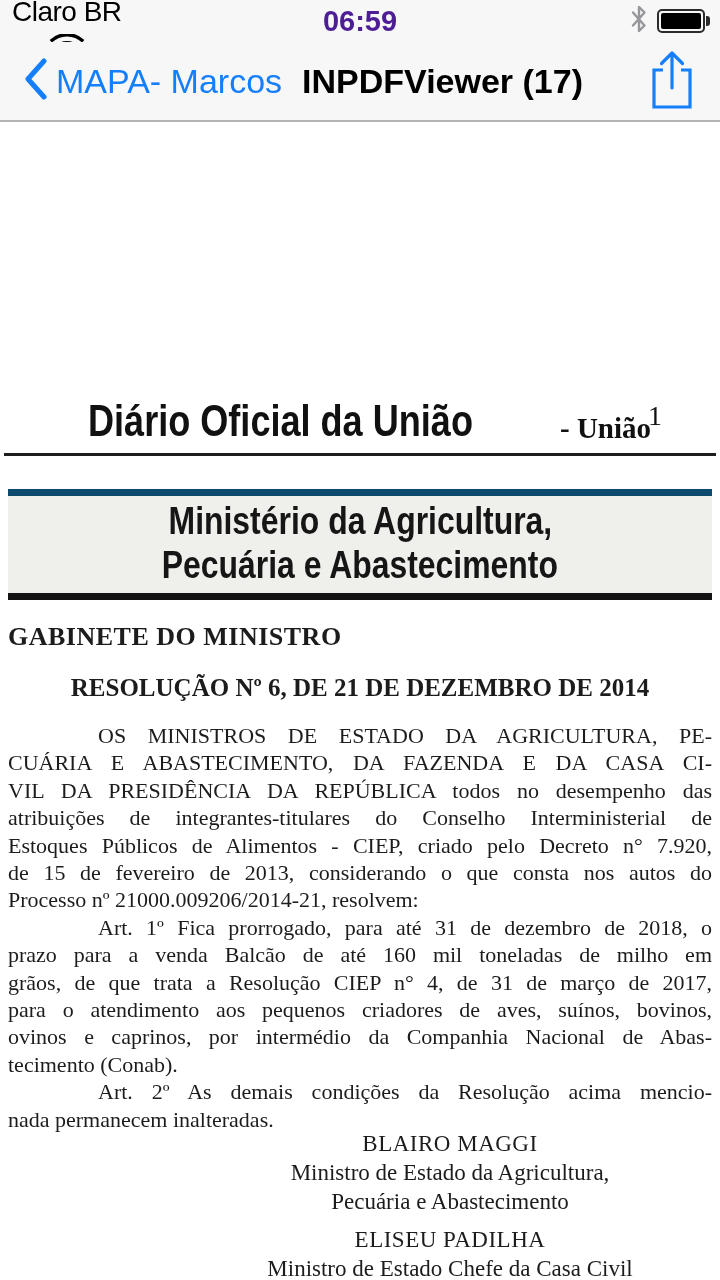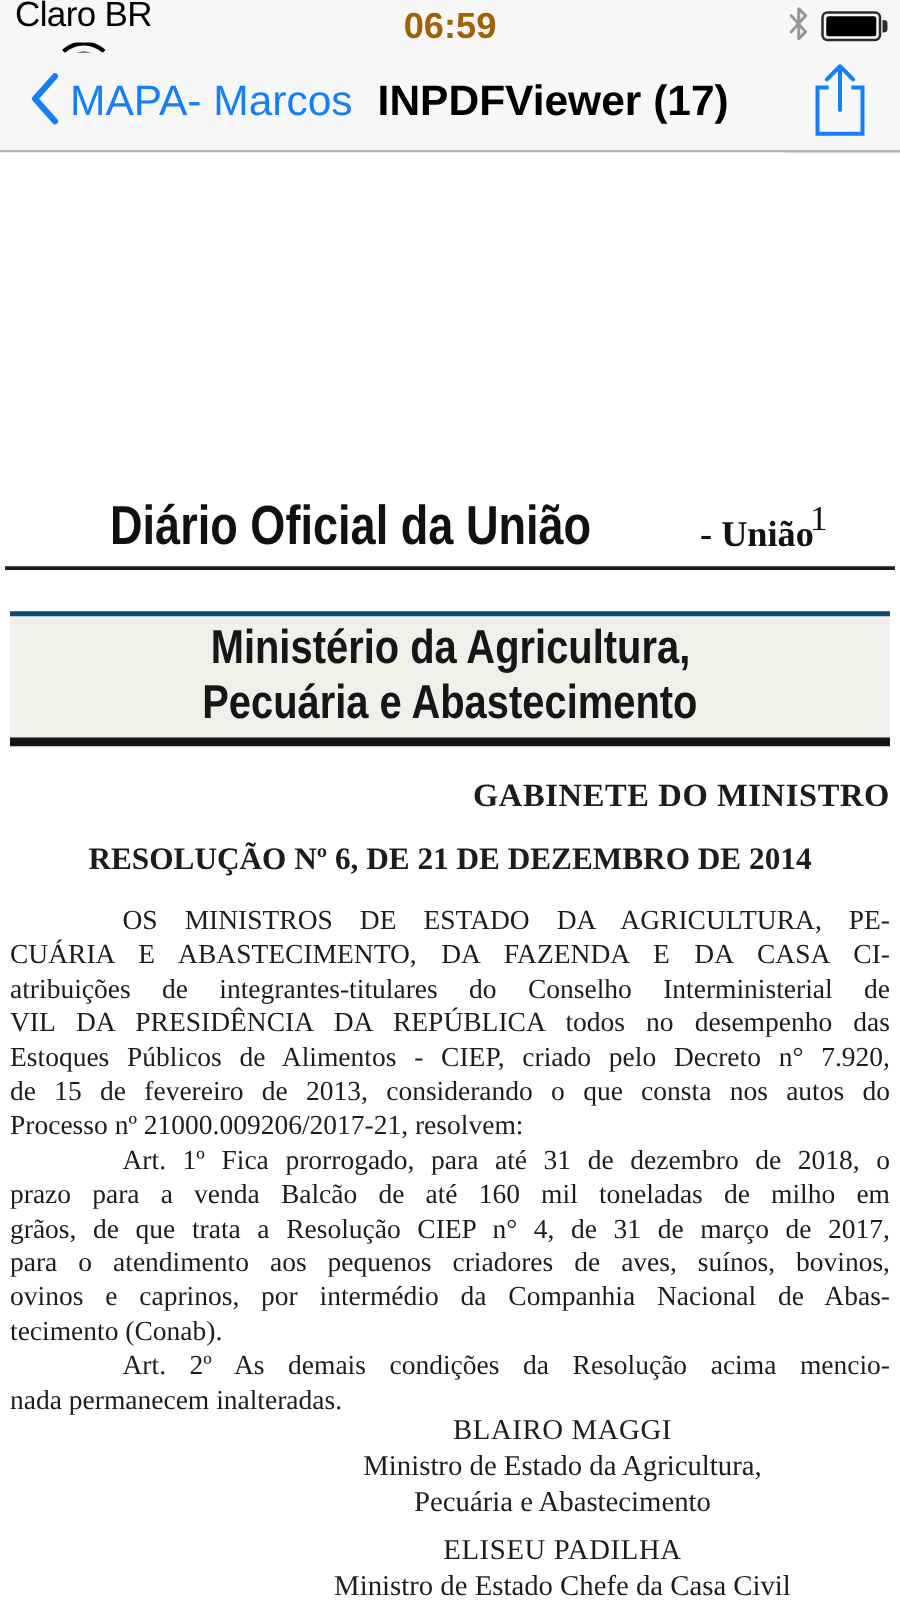--- a/index.html
+++ b/index.html
@@ -9,21 +9,21 @@
   
   .status-bar{position:absolute;left:0;top:0;width:720px;height:42px;background:#F7F7F7;
               display:flex;align-items:center;justify-content:space-between;}
   .sb-left{display:flex;align-items:center;gap:6px;padding-left:12px;flex-direction:column;}
   .dots{display:inline-flex;align-items:center;}
   .dot{display:inline-block;width:13px;height:13px;border-radius:50%;border:1.5px solid #1a1a1a;
        margin-right:4px;box-sizing:border-box;}
   .dot.on{background:#000;}
   .carrier{font-size:28px;color:#000;letter-spacing:-0.5px;}
   .sb-time{position:absolute;left:0;right:0;top:0;height:42px;display:flex;align-items:center;
-           justify-content:center;font-size:29px;font-weight:700;color:#a16207;pointer-events:none;}
+           justify-content:center;font-size:29px;font-weight:700;color:#4c1d95;pointer-events:none;}
   .sb-right{display:flex;align-items:center;gap:8px;padding-right:10px;}
   .batt{display:inline-flex;align-items:center;}
   .batt-body{position:relative;width:48px;height:24px;border:2px solid #2b2b2b;border-radius:5px;box-sizing:border-box;}
   .batt-body::before{content:"";position:absolute;left:2px;top:2px;right:2px;bottom:2px;background:#000;border-radius:2px;}
   .batt-tip{width:4px;height:10px;background:#2b2b2b;border-radius:0 3px 3px 0;margin-left:1px;}
 
   
   .nav-bar{position:absolute;left:0;top:42px;width:720px;height:80px;background:#F7F7F7;
            border-bottom:2px solid #B4B4B6;box-sizing:border-box;display:flex;align-items:center;}
   .back{display:flex;align-items:center;gap:8px;padding-left:24px;cursor:pointer;}
@@ -37,27 +37,27 @@
        font-family:"Liberation Serif",serif;color:#1c1c1c;}
 
   .mast-title{position:absolute;left:88px;top:274px;font-family:"Liberation Sans",sans-serif;
               font-weight:700;font-size:44px;color:#111;white-space:nowrap;
               transform:scaleX(0.82);transform-origin:left bottom;letter-spacing:0;}
   .mast-section{position:absolute;left:560px;top:290px;font-weight:700;font-size:29px;color:#111;white-space:nowrap;}
   .mast-pagenum{position:absolute;left:648px;top:278px;font-size:28px;color:#111;}
   .mast-rule{position:absolute;left:4px;top:331px;width:712px;height:3px;background:#1d1d1d;}
 
   .banner{position:absolute;left:8px;top:367px;width:704px;box-sizing:border-box;
-          border-top:4px solid #0c4a6e;border-bottom:7px solid #141414;background:#EFEFEC;
+          border-top:7px solid #0c4a6e;border-bottom:7px solid #141414;background:#EFEFEC;
           text-align:center;padding:3px 0 6px 0;}
   .banner-line{font-family:"Liberation Sans",sans-serif;font-weight:700;font-size:38px;
                line-height:44px;color:#161616;}
   .banner-line>span{display:inline-block;transform:scaleX(0.84);transform-origin:center;white-space:nowrap;}
 
-  .h-office{position:absolute;left:8px;top:500px;width:704px;text-align:right;
+  .h-office{position:absolute;left:8px;top:500px;width:704px;text-align:left;
             font-weight:700;font-size:26px;letter-spacing:0.5px;}
   .h-resolution{position:absolute;left:8px;top:552px;width:704px;text-align:center;
                 font-weight:700;font-size:25px;}
 
   .body-text{position:absolute;left:8px;top:600px;width:704px;font-size:22px;line-height:27.4px;}
   .ln{text-align:justify;text-align-last:justify;}
   .ln.ind{text-indent:90px;}
   .ln.last{text-align-last:left;}
 
   .sig{position:absolute;left:185px;width:530px;text-align:center;font-size:23px;line-height:29px;}
@@ -132,25 +132,25 @@
       <div class="banner-line"><span>Ministério da Agricultura,</span></div>
       <div class="banner-line"><span>Pecuária e Abastecimento</span></div>
     </div>
 
     <div class="h-office">GABINETE DO MINISTRO</div>
     <div class="h-resolution">RESOLUÇÃO Nº 6, DE 21 DE DEZEMBRO DE 2014</div>
 
     <div class="body-text">
       <div class="ln ind">OS MINISTROS DE ESTADO DA AGRICULTURA, PE-</div>
       <div class="ln">CUÁRIA E ABASTECIMENTO, DA FAZENDA E DA CASA CI-</div>
+      <div class="ln">VIL DA PRESIDÊNCIA DA REPÚBLICA todos no desempenho das</div>
       <div class="ln">atribuições de integrantes-titulares do Conselho Interministerial de</div>
-      <div class="ln">VIL DA PRESIDÊNCIA DA REPÚBLICA todos no desempenho das</div>
       <div class="ln">Estoques Públicos de Alimentos - CIEP, criado pelo Decreto n° 7.920,</div>
       <div class="ln">de 15 de fevereiro de 2013, considerando o que consta nos autos do</div>
-      <div class="ln last">Processo nº 21000.009206/2017-21, resolvem:</div>
+      <div class="ln last">Processo nº 21000.009206/2014-21, resolvem:</div>
 
       <div class="ln ind">Art. 1º Fica prorrogado, para até 31 de dezembro de 2018, o</div>
       <div class="ln">prazo para a venda Balcão de até 160 mil toneladas de milho em</div>
       <div class="ln">grãos, de que trata a Resolução CIEP n° 4, de 31 de março de 2017,</div>
       <div class="ln">para o atendimento aos pequenos criadores de aves, suínos, bovinos,</div>
       <div class="ln">ovinos e caprinos, por intermédio da Companhia Nacional de Abas-</div>
       <div class="ln last">tecimento (Conab).</div>
 
       <div class="ln ind">Art. 2º As demais condições da Resolução acima mencio-</div>
       <div class="ln last">nada permanecem inalteradas.</div>

